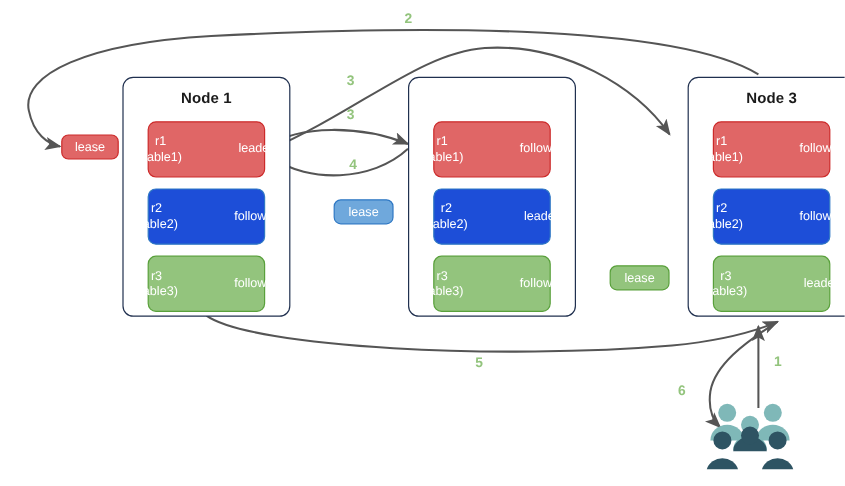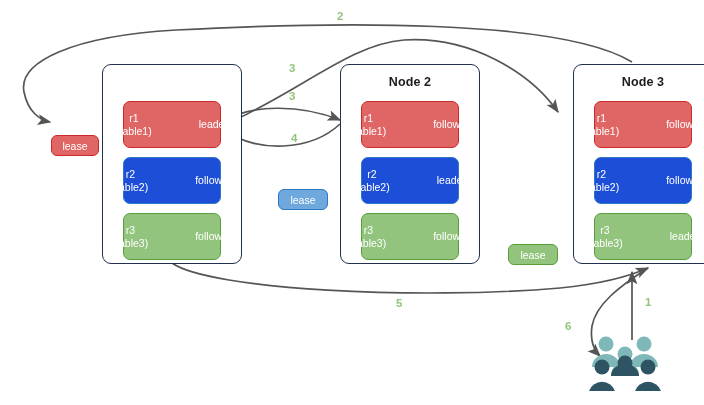--- a/index.html
+++ b/index.html
@@ -68,21 +68,20 @@
     position: absolute;
     box-sizing: border-box;
     border-radius: 6px;
     display: flex;
     align-items: center;
     justify-content: center;
     color: #ffffff;
     font-size: 10.5px;
     height: 21px;
     z-index: 3;
-    margin-top: 23px;
   }
   .lease-red   { background: #e06666; border: 1.3px solid #cc2a2a; }
   .lease-blue  { background: #6fa8dc; border: 1.3px solid #2f78c4; }
   .lease-green { background: #93c47d; border: 1.3px solid #59a03b; }
 
   .step-label {
     position: absolute;
     color: #93c47d;
     font-size: 11.5px;
     font-weight: bold;
@@ -114,36 +113,36 @@
     <path d="M 340,124 C 310,152 256,152 228,132" fill="none" stroke="#555555" stroke-width="1.7" marker-end="url(#ah)"></path>
 
     <path d="M 172,263 C 210,290 420,300 560,288 C 600,284 630,276 648,268" fill="none" stroke="#555555" stroke-width="1.7" marker-end="url(#ah)"></path>
 
     <path d="M 632,340 L 632,272" fill="none" stroke="#555555" stroke-width="1.7" marker-end="url(#ah)"></path>
 
     <path d="M 648,268 C 620,286 596,304 592,326 C 590,340 594,350 600,356" fill="none" stroke="#555555" stroke-width="1.7" marker-end="url(#ah)"></path>
   </svg>
 
   <div class="node" style="left:102px; top:64px; width:140px; height:200px;">
+    <div class="node-title">Node 1</div>
     <div class="replica r-red" style="top:36px;">
       <span class="ln">r1 (table1)</span>
       <span class="ln">leader</span>
     </div>
     <div class="replica r-blue" style="top:92px;">
       <span class="ln">r2 (table2)</span>
       <span class="ln">follower</span>
     </div>
     <div class="replica r-green" style="top:148px;">
       <span class="ln">r3 (table3)</span>
       <span class="ln">follower</span>
     </div>
   </div>
 
   <div class="node" style="left:340px; top:64px; width:140px; height:200px;">
-    <div class="node-title">Node 2</div>
     <div class="replica r-red" style="top:36px;">
       <span class="ln">r1 (table1)</span>
       <span class="ln">follower</span>
     </div>
     <div class="replica r-blue" style="top:92px;">
       <span class="ln">r2 (table2)</span>
       <span class="ln">leader</span>
     </div>
     <div class="replica r-green" style="top:148px;">
       <span class="ln">r3 (table3)</span>

